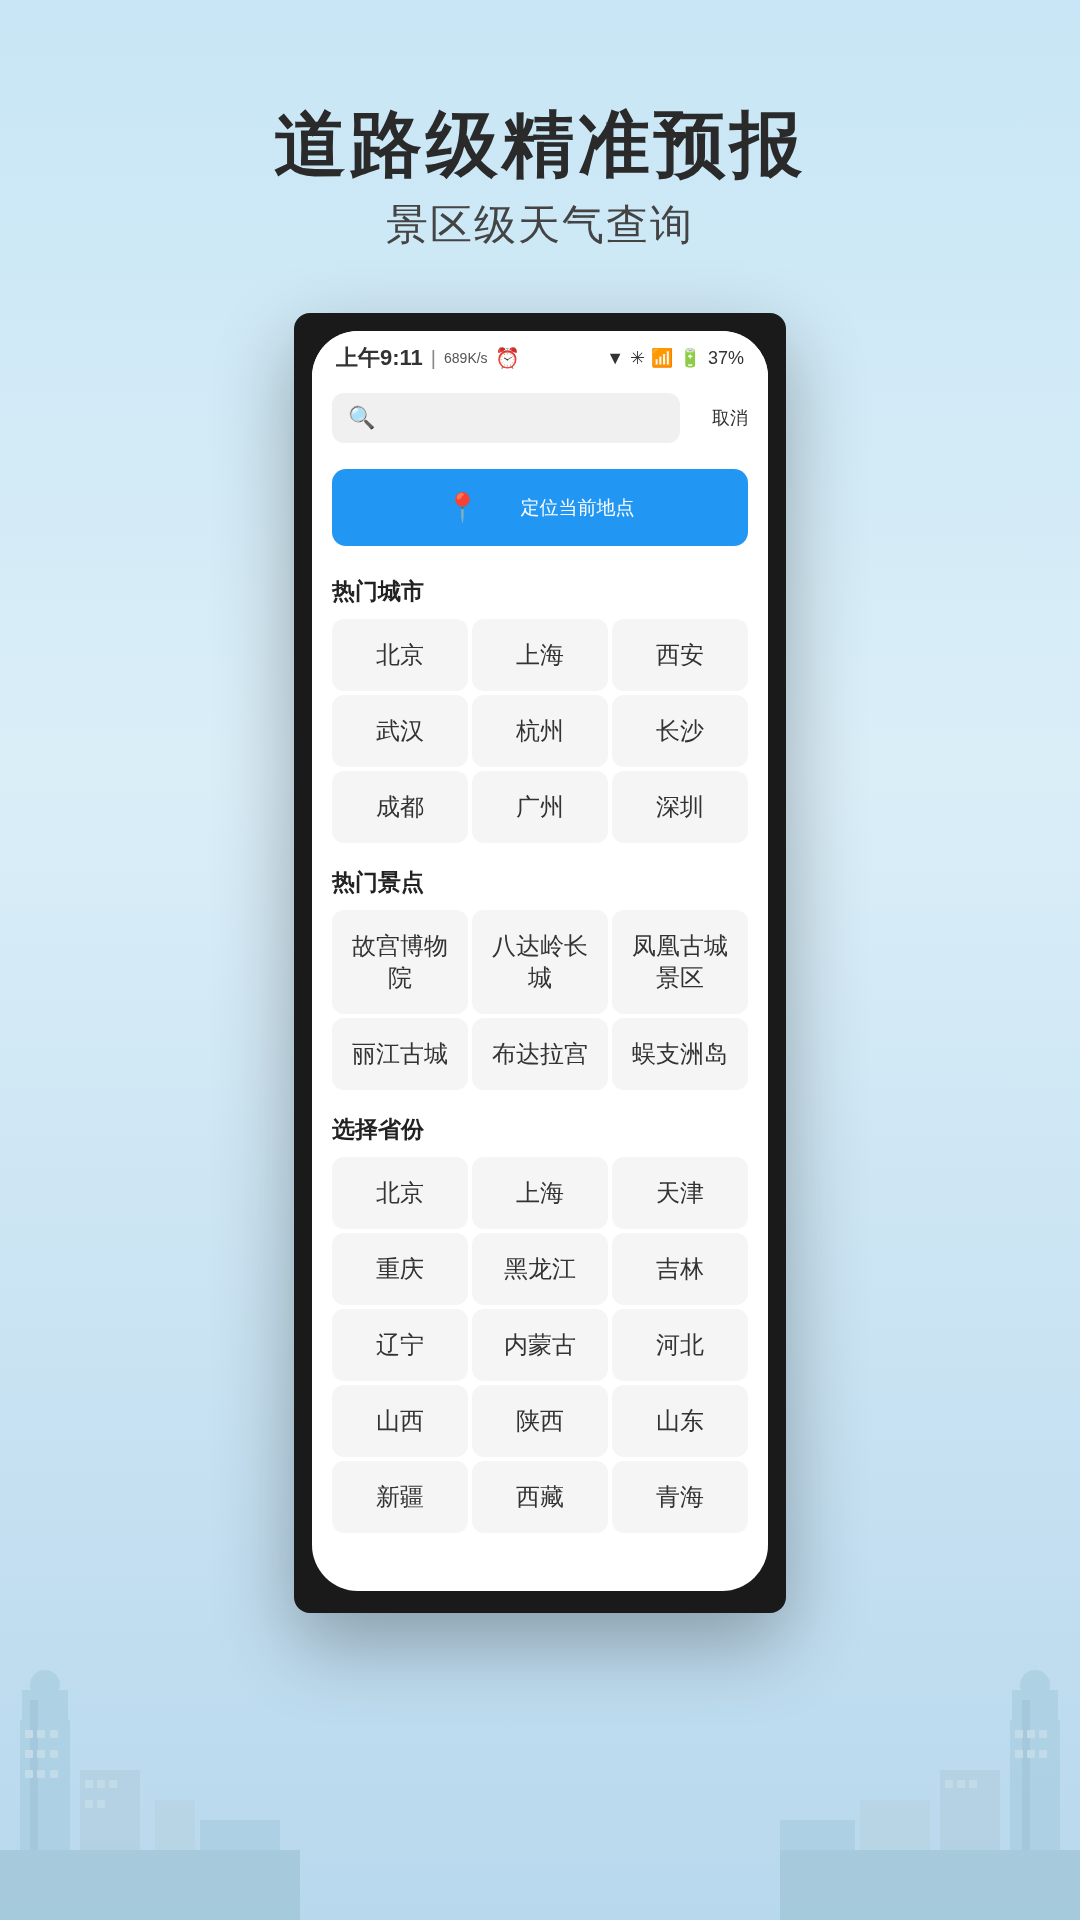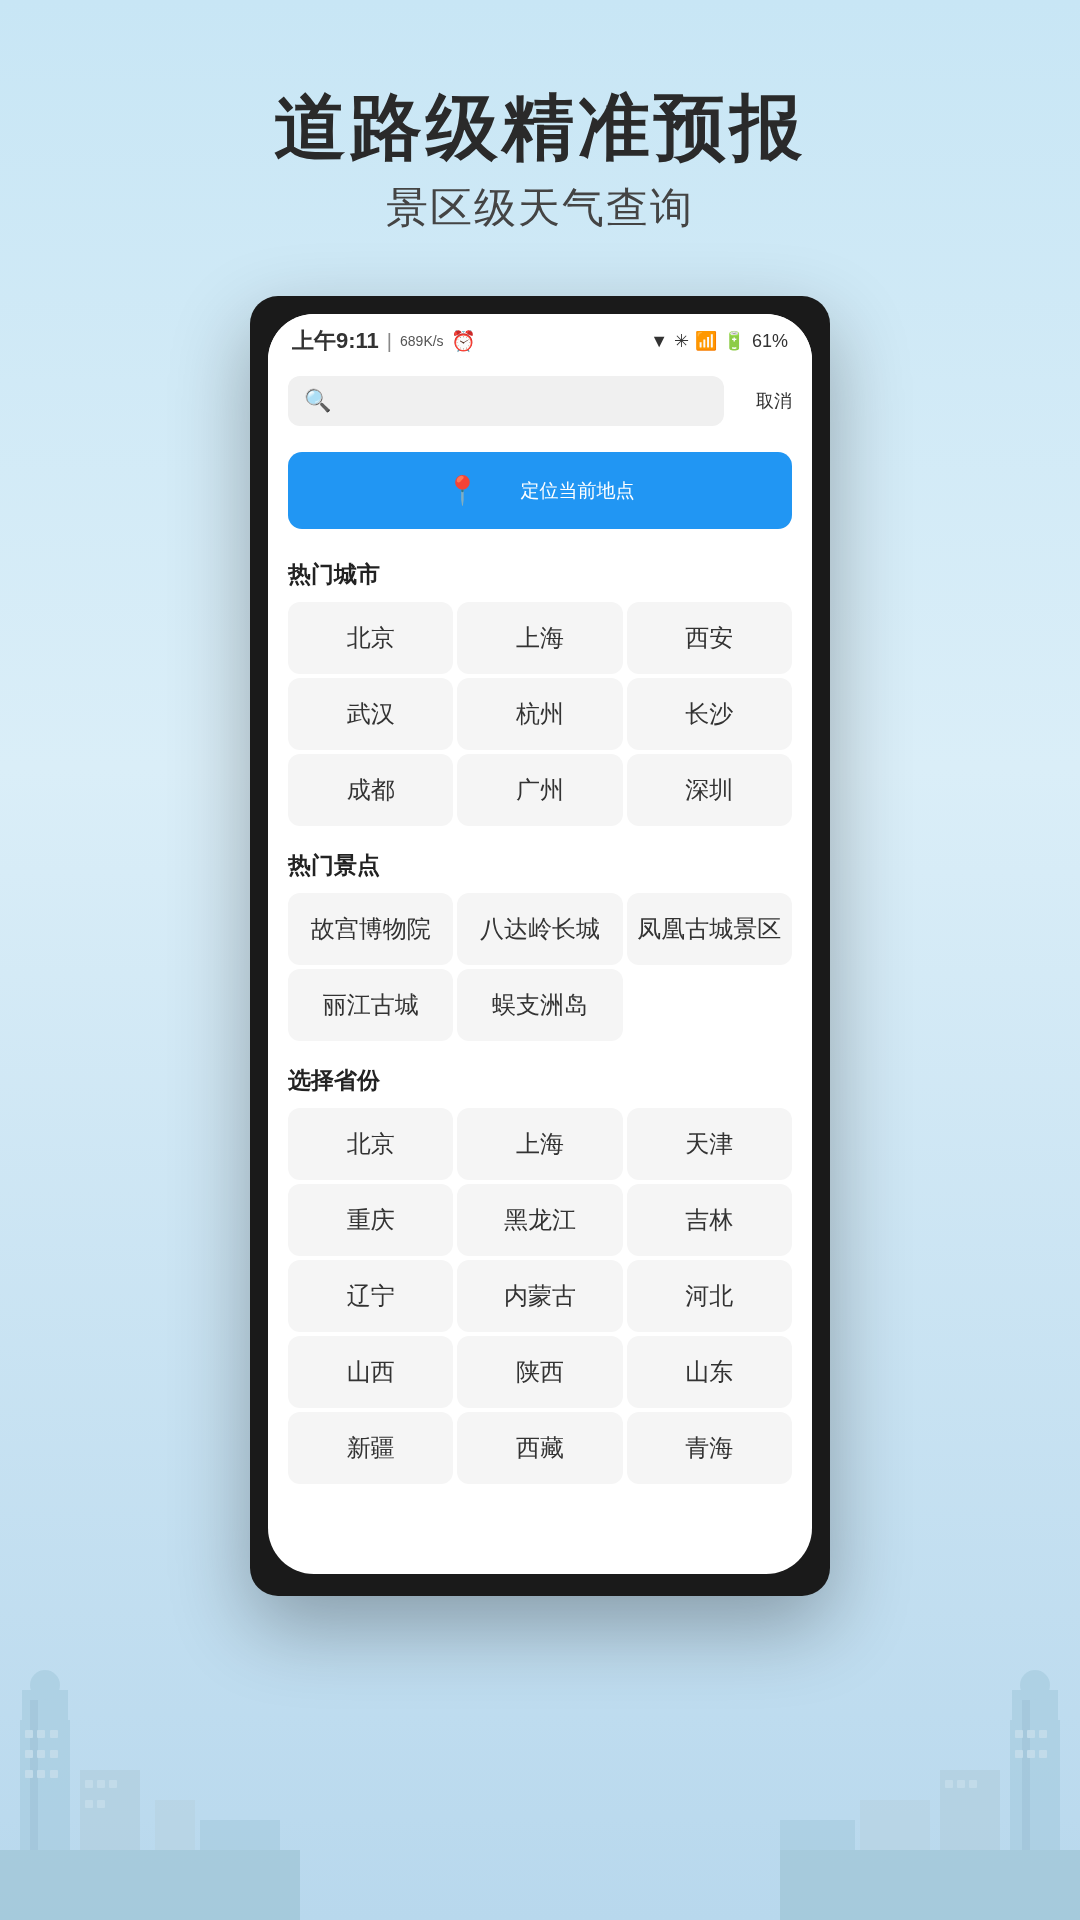--- a/index.html
+++ b/index.html
@@ -18,44 +18,45 @@
       z-index: 2;
       text-align: center;
       padding-top: 80px;
     }
 
     .main-title {
       font-size: 72px;
       font-weight: 800;
       color: #2a2a2a;
       letter-spacing: 4px;
+      margin-top: 17px;
     }
 
     .sub-title {
       font-size: 42px;
       font-weight: 400;
       color: #444;
       margin-top: 4px;
       letter-spacing: 2px;
     }
 
     
     .phone-container {
       position: relative;
       z-index: 3;
       display: flex;
       justify-content: center;
       margin-top: 60px;
     }
 
     .phone-frame {
-      width: 580px;
+      width: 492px;
       min-height: 1300px;
       background: #1a1a1a;
-      border-radius: 28px;
+      border-radius: 16px;
       padding: 18px;
       box-shadow: 0 30px 80px rgba(0,0,0,0.3);
       position: relative;
     }
 
     .phone-screen {
       background: #fff;
       border-radius: 46px;
       overflow: hidden;
       width: 100%;
@@ -271,21 +272,21 @@
           <span class="status-time">上午9:11</span>
           <span class="status-sep">|</span>
           <span class="status-speed">689K/s</span>
           <span>⏰</span>
         </div>
         <div class="status-icons">
           <span>▼</span>
           <span>✳</span>
           <span>📶</span>
           <span>🔋</span>
-          <span>61%</span>
+          <span>37%</span>
         </div>
       </div>
 
       <div class="search-area">
         <div class="search-row">
           <div class="search-bar">
             <span class="search-icon-wrap">🔍</span>
           </div>
           <div class="cancel-btn">取消</div>
         </div>
@@ -311,20 +312,21 @@
           </div>
       </div>
 
       <div class="section">
         <div class="section-title">热门景点</div>
         <div class="city-grid" id="hot-spots-grid">
             <div class="city-item">故宫博物院</div>
             <div class="city-item">八达岭长城</div>
             <div class="city-item">凤凰古城景区</div>
             <div class="city-item">丽江古城</div>
+            <div class="city-item">布达拉宫</div>
             <div class="city-item">蜈支洲岛</div>
           </div>
       </div>
 
       <div class="section">
         <div class="section-title">选择省份</div>
         <div class="city-grid" id="provinces-grid">
             <div class="city-item">北京</div>
             <div class="city-item">上海</div>
             <div class="city-item">天津</div>

